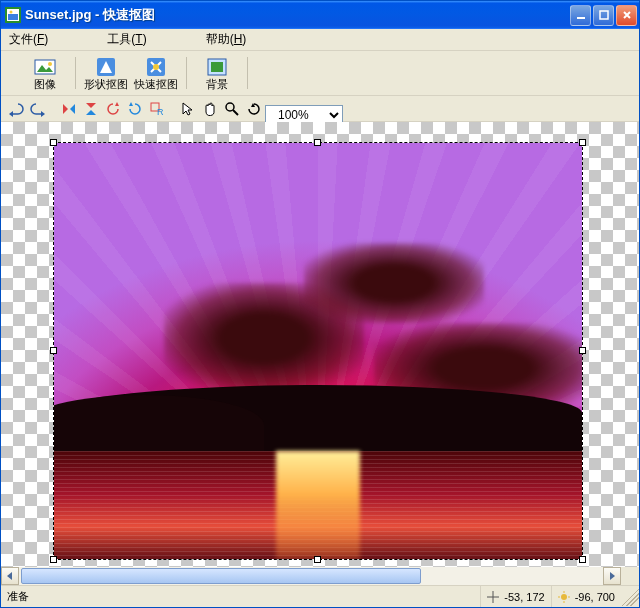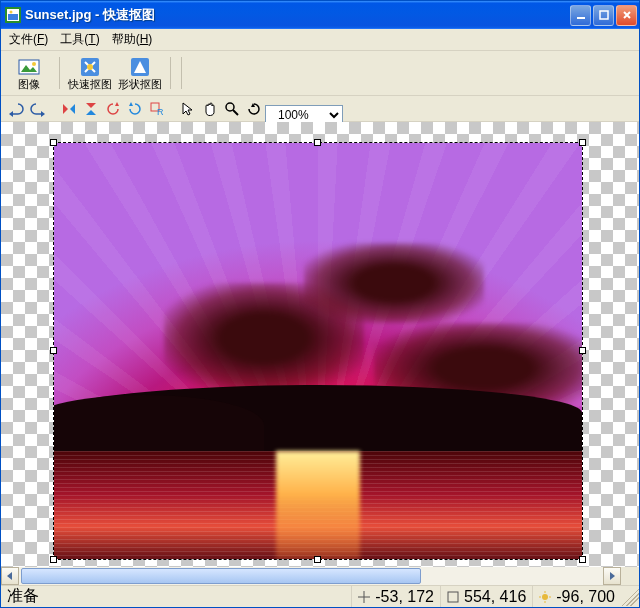--- a/index.html
+++ b/index.html
@@ -5,24 +5,24 @@
 * { box-sizing: border-box; margin: 0; padding: 0; }
 body { font-family: "Microsoft YaHei", Tahoma, sans-serif; font-size: 12px; overflow: hidden; background: #ece9d8; }
 .window { width: 640px; height: 608px; display: flex; flex-direction: column; border: 1px solid #0050c4; }
 .titlebar { height: 28px; background: linear-gradient(to bottom, #3a93ff 0%, #0057e7 8%, #0159e4 40%, #0854e0 88%, #0b5de8 95%, #2d7eff 100%); display: flex; align-items: center; color: #fff; padding: 0 2px 0 4px; }
 .titlebar .app-icon { width: 16px; height: 16px; margin-right: 4px; }
 .titlebar .title { flex: 1; font-weight: bold; font-size: 13px; text-shadow: 1px 1px 1px #033d88; }
 .win-btns { display: flex; gap: 2px; }
 .win-btn { width: 21px; height: 21px; border-radius: 3px; border: 1px solid #fff6; display: flex; align-items: center; justify-content: center; color: #fff; font-weight: bold; cursor: pointer; }
 .win-min, .win-max { background: linear-gradient(#7ba7e0,#2f6bd8); }
 .win-close { background: linear-gradient(#f09c7a,#e04b2c); }
-.menubar { height: 22px; background: #ece9d8; display: flex; align-items: center; border-bottom: 1px solid #d6d2c2; padding-left: 2px; }
+.menubar { height: 22px; background: #ece9d8; display: flex; align-items: center; border-bottom: 1px solid #d6d2c2; padding-left: 2px; gap: 47px; }
 .menu-item { padding: 2px 6px; cursor: pointer; }
 .menu-item u { text-decoration: underline; }
-.toolbar1 { background: #ece9d8; border-bottom: 1px solid #d6d2c2; display: flex; padding: 2px 4px; gap: 2px; }
+.toolbar1 { background: #ece9d8; border-bottom: 1px solid #d6d2c2; display: flex; padding: 2px 20px; gap: 2px; }
 .tb1-btn { width: 48px; height: 40px; display: flex; flex-direction: column; align-items: center; justify-content: center; gap: 0; cursor: pointer; border: 1px solid transparent; }
 .tb1-icon { width: 22px; height: 22px; display: flex; align-items: center; justify-content: center; }
 .tb1-label { font-size: 11px; line-height: 13px; }
 .tb-sep { width: 1px; background: #c3bfae; margin: 4px 4px; }
 .toolbar2 { background: #ece9d8; border-bottom: 1px solid #d6d2c2; display: flex; align-items: center; padding: 2px 4px; gap: 0; height: 26px; }
 .tb2-btn { width: 22px; height: 22px; display: flex; align-items: center; justify-content: center; cursor: pointer; border: 1px solid transparent; }
 .zoom-select { width: 78px; height: 20px; border: 1px solid #7f9db9; background: #fff; font-size: 12px; padding-left: 8px; margin-top: 13px; }
 .canvas-area { flex: 1; overflow: auto; background: #fff; position: relative; border: 0; }
 .checker { position: absolute; left: 0; top: 0; width: 640px; height: 470px;
   background-image:
@@ -50,21 +50,21 @@
 .hills2 { position:absolute; left:-30px; bottom:104px; width:240px; height:60px; background:#160507; border-radius: 100% 100% 0 0 / 100% 100% 0 0; }
 .water { position:absolute; left:0; bottom:0; width:100%; height:108px; background:
   linear-gradient(to bottom, #4c0509 0%, #a3142a 40%, #e64d3a 70%, #661016 100%);
 }
 .water::after{content:"";position:absolute;inset:0;background:repeating-linear-gradient(to bottom, rgba(255,255,255,0.12) 0 1px, transparent 1px 4px);} 
 .reflection{position:absolute;left:42%;bottom:0;width:16%;height:108px;background:linear-gradient(to bottom,#ffef9a,#ffb24a 40%,rgba(255,120,50,0.3));filter:blur(2px);} 
 .hscroll { height: 18px; background: #ece9d8; display: flex; align-items: center; }
 .scroll-btn { width: 18px; height: 18px; border: 1px solid #b9b19a; background: linear-gradient(#fcfbf6,#e7e2cf); display:flex;align-items:center;justify-content:center; cursor:pointer; }
 .scroll-track { flex: 1; height: 18px; background: #f3f1e7; position: relative; }
 .scroll-thumb { position:absolute; left:2px; top:1px; height:16px; width:400px; background: linear-gradient(#d6e6ff,#a7c6f2); border:1px solid #7d9dce; border-radius:2px; }
-.statusbar { height: 22px; background: #ece9d8; border-top: 1px solid #d6d2c2; display: flex; align-items: center; font-size: 16px; }
+.statusbar { height: 22px; background: #ece9d8; border-top: 1px solid #d6d2c2; display: flex; align-items: center; font-size: 11px; }
 .status-cell { padding: 0 6px; border-right: 1px solid #d6d2c2; height:100%; display:flex; align-items:center; gap:4px; }
 .status-cell:first-child { flex: 1; }
 .mini-icon { width: 13px; height: 12px; display:inline-flex; }
 .grip { width: 18px; height: 18px; background:
   linear-gradient(135deg, transparent 50%, #b9b19a 50% 55%, transparent 55% 62%, #b9b19a 62% 67%, transparent 67% 74%, #b9b19a 74% 79%, transparent 79%); margin-left:auto; }
 svg { display:block; }
 </style>
 </head>
 <body>
 
@@ -114,36 +114,45 @@
             <circle cx="16" cy="8" r="2" fill="#f2c83a"></circle>
           </svg>
         </span>
       <span class="tb1-label">图像</span>
     </div>
     <div class="tb-sep"></div>
     <div class="tb1-btn">
       <span class="tb1-icon">
           <svg viewBox="0 0 22 22">
             <rect x="2" y="2" width="18" height="18" rx="2" fill="#4a8ee0"></rect>
-            <path d="M6 6L16 16M16 6L6 16" stroke="#fff" stroke-width="2"></path>
-            <circle cx="11" cy="11" r="3" fill="#f2c83a"></circle>
-          </svg>
-        </span>
-      <span class="tb1-label">快速抠图</span>
+            <polygon points="11,5 17,17 5,17" fill="#fff"></polygon>
+          </svg>
+        </span>
+      <span class="tb1-label">形状抠图</span>
     </div>
     <div class="tb1-btn">
       <span class="tb1-icon">
           <svg viewBox="0 0 22 22">
             <rect x="2" y="2" width="18" height="18" rx="2" fill="#4a8ee0"></rect>
-            <polygon points="11,5 17,17 5,17" fill="#fff"></polygon>
-          </svg>
-        </span>
-      <span class="tb1-label">形状抠图</span>
-    </div>
-    <div class="tb-sep"></div>
+            <path d="M6 6L16 16M16 6L6 16" stroke="#fff" stroke-width="2"></path>
+            <circle cx="11" cy="11" r="3" fill="#f2c83a"></circle>
+          </svg>
+        </span>
+      <span class="tb1-label">快速抠图</span>
+    </div>
+    <div class="tb-sep"></div>
+    <div class="tb1-btn">
+      <span class="tb1-icon">
+          <svg viewBox="0 0 22 22">
+            <rect x="2" y="3" width="18" height="16" fill="#c6e2ff" stroke="#2b5ba5"></rect>
+            <rect x="5" y="6" width="12" height="10" fill="#3a9a3a"></rect>
+          </svg>
+        </span>
+      <span class="tb1-label">背景</span>
+    </div>
     <div class="tb-sep"></div>
   </div>
 
   <div class="toolbar2">
     <div class="tb2-btn">
         <span>
           <svg width="16" height="16">
             <path d="M10 3A5 5 0 0 1 10 13H5" fill="none" stroke="#2b5ba5" stroke-width="1.5"></path>
             <polygon points="5,10 5,16 1,13" fill="#2b5ba5"></polygon>
           </svg>
@@ -281,28 +290,20 @@
         <span>准备</span>
       </div>
     <div class="status-cell">
       <span class="mini-icon">
           <svg viewBox="0 0 12 12">
             <path d="M6 0V12M0 6H12" stroke="#555"></path>
           </svg>
         </span>
       <span>-53, 172</span>
     </div>
-    <div class="status-cell">
-      <span class="mini-icon">
-          <svg viewBox="0 0 12 12">
-            <rect x="1" y="1" width="10" height="10" fill="none" stroke="#555"></rect>
-          </svg>
-        </span>
-      <span>554, 416</span>
-    </div>
     <div class="status-cell" style="border-right:none">
       <span class="mini-icon">
           <svg viewBox="0 0 12 12">
             <circle cx="6" cy="6" r="3" fill="#e7b93a"></circle>
             <g stroke="#e7b93a">
               <line x1="6" y1="0" x2="6" y2="2"></line>
               <line x1="6" y1="10" x2="6" y2="12"></line>
               <line x1="0" y1="6" x2="2" y2="6"></line>
               <line x1="10" y1="6" x2="12" y2="6"></line>
             </g>

